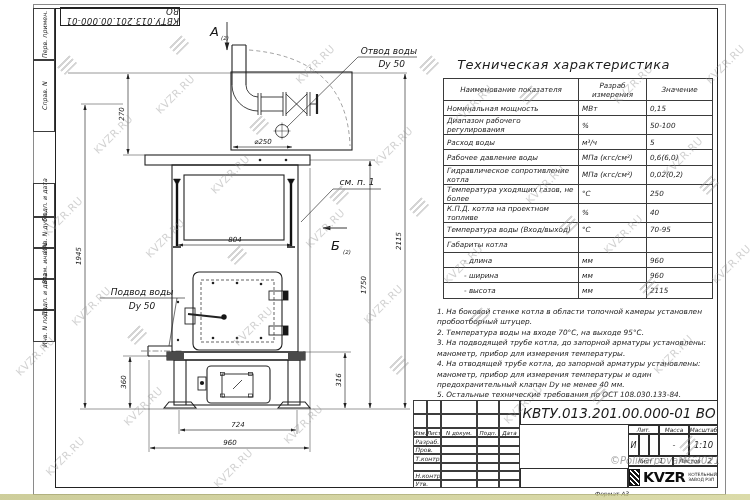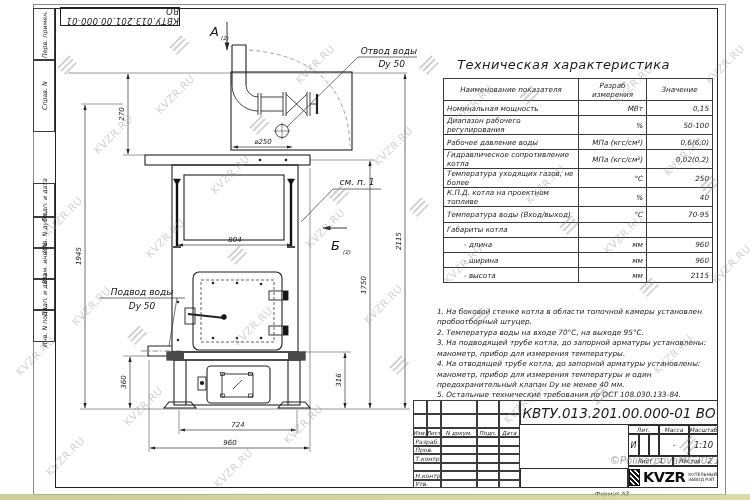--- a/index.html
+++ b/index.html
@@ -16,21 +16,21 @@
   
   .stamp-top{border:1.3px solid #222;display:flex;align-items:center;justify-content:center;
          transform:rotate(180deg);font-style:italic;font-size:8.5px;letter-spacing:.3px;}
   
   .ttitle{font-style:italic;font-size:13px;text-align:center;letter-spacing:.4px;}
   table.tech{border-collapse:collapse;table-layout:fixed;width:269px;}
   table.tech td,table.tech th{border:0.9px solid #3a3a3a;font-style:italic;font-weight:normal;
          font-size:7.2px;padding:0 3px;color:#1c1c1c;}
   table.tech th{height:21px;text-align:center;}
   table.tech td{height:14.2px;}
-  td.c{text-align:right;}
+  td.c{text-align:left;}
   tr.indent td:first-child{padding-left:20px;font-style:italic;}
   
   .notes{font-style:italic;font-size:7.35px;line-height:1.42;color:#1c1c1c;}
   .notes div{margin:0;}
   
   .tb-grid{display:grid;grid-template-columns:14px 14px 36px 22px 21px;
            grid-template-rows:14px 14px 9px 8.5px 8.5px 8.5px 8.5px 8.5px 8.5px;}
   .tc{border:0.6px solid #3c3c3c;box-sizing:border-box;font-style:italic;font-size:5.6px;
       display:flex;align-items:center;justify-content:center;overflow:hidden;white-space:nowrap;}
   .tc.lab{grid-column:span 2;justify-content:flex-start;padding-left:1.5px;font-size:6px;}
@@ -241,20 +241,25 @@
     </tr>
     <tr>
           <td>Номинальная мощность</td>
           <td class="c">МВт</td>
           <td class="c">0,15</td>
         </tr>
     <tr>
           <td>Диапазон рабочего регулирования</td>
           <td class="c">%</td>
           <td class="c">50-100</td>
+        </tr>
+    <tr>
+          <td>Расход воды</td>
+          <td class="c">м³/ч</td>
+          <td class="c">5</td>
         </tr>
     <tr>
           <td>Рабочее давление воды</td>
           <td class="c">МПа (кгс/см²)</td>
           <td class="c">0,6(6,0)</td>
         </tr>
     <tr>
           <td>Гидравлическое сопротивление котла</td>
           <td class="c">МПа (кгс/см²)</td>
           <td class="c">0,02(0,2)</td>

